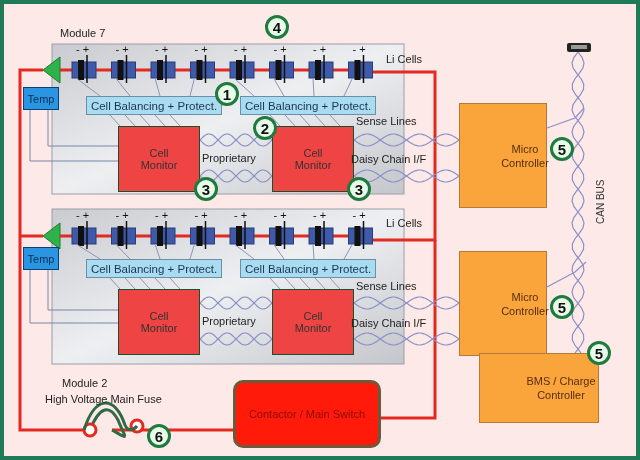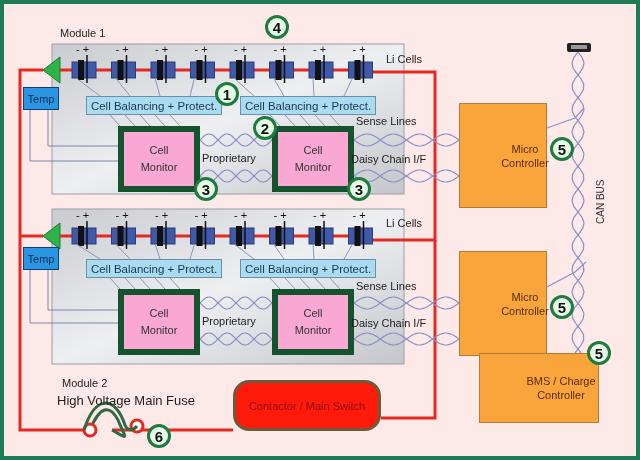--- a/index.html
+++ b/index.html
@@ -1,26 +1,26 @@
 <!DOCTYPE html>
 <html><head>
   <meta charset="utf-8">
   <style>
     html, body { margin: 0; padding: 0; }
     body { width: 640px; height: 460px; overflow: hidden; background: #ffffff; font-family: "Liberation Sans", sans-serif; }
     #stage { position: relative; width: 640px; height: 460px; }
     #stage svg { position: absolute; left: 0; top: 0; }
     .lbl { position: absolute; font-family: "Liberation Sans", sans-serif; color: #222; white-space: nowrap; line-height: 1; }
     .box { position: absolute; box-sizing: border-box; display: flex; align-items: center; justify-content: center; text-align: center; font-family: "Liberation Sans", sans-serif; }
-    .cellmon { background: #f9a8d4; border: 6px solid #14532d; font-size: 11px; color: #333; line-height: 17px; width: 82px; height: 66px; }
+    .cellmon { background: #ef4444; border: 1px solid #14532d; font-size: 11px; color: #333; line-height: 12px; width: 82px; height: 66px; }
     .balance { background: #a9dcf0; border: 1px solid #6a8fa8; font-size: 11.5px; color: #1c3550; height: 19px; text-align: right; }
     .temp { background: #2a95e0; border: 1px solid #0b3f78; color: #0c2c55; font-size: 11px; width: 36px; height: 23px; margin-left: 16px; }
     .orange { background: #f9a53b; border: 1px solid #b47a3a; color: #5a2c10; font-size: 11px; line-height: 14px; padding-left: 44px; }
     .badge { position: absolute; width: 24px; height: 24px; border-radius: 50%; box-sizing: border-box; border: 3px solid #1e7a3e; background: #e8fbe9; display: flex; align-items: center; justify-content: center; font-weight: bold; font-size: 15px; color: #111; font-family: "Liberation Sans", sans-serif; }
-    .contactor { position: absolute; left: 233px; top: 380px; width: 148px; height: 51px; background: #ff1a0a; border: 3px solid #6c5a3a; border-radius: 16px; box-sizing: border-box; display: flex; align-items: center; justify-content: center; color: #8a0c0c; font-size: 11px; font-family: "Liberation Sans", sans-serif; }
+    .contactor { position: absolute; left: 233px; top: 380px; width: 148px; height: 68px; background: #ff1a0a; border: 3px solid #6c5a3a; border-radius: 10px; box-sizing: border-box; display: flex; align-items: center; justify-content: center; color: #8a0c0c; font-size: 11px; font-family: "Liberation Sans", sans-serif; }
     .can { position: absolute; left: 596px; top: 224px; transform: rotate(-90deg); transform-origin: left top; font-size: 10px; color: #333; }
   </style>
 </head>
 <body>
 
 <div id="stage">
   <svg id="svg" width="640" height="460" viewBox="0 0 640 460">
     <defs>
       <linearGradient id="panelGrad" x1="0" y1="0" x2="1" y2="1">
         <stop offset="0" stop-color="#c9cbd0"></stop>
@@ -171,21 +171,21 @@
         <path d="M354.0,339.0L355.8,337.8L357.5,336.6L359.3,335.5L361.0,334.5L362.8,333.8L364.5,333.3L366.3,333.0L368.0,333.0L369.8,333.3L371.5,333.8L373.3,334.5L375.0,335.5L376.8,336.6L378.5,337.8L380.3,339.0L382.0,340.2L383.8,341.4L385.5,342.5L387.3,343.5L389.0,344.2L390.8,344.7L392.5,345.0L394.3,345.0L396.0,344.7L397.8,344.2L399.5,343.5L401.3,342.5L403.0,341.4L404.8,340.2L406.5,339.0L408.3,337.8L410.0,336.6L411.8,335.5L413.5,334.5L415.3,333.8L417.0,333.3L418.8,333.0L420.5,333.0L422.3,333.3L424.0,333.8L425.8,334.5L427.5,335.5L429.3,336.6L431.0,337.8L432.8,339.0L434.5,340.2L436.3,341.4L438.0,342.5L439.8,343.5L441.5,344.2L443.3,344.7L445.0,345.0L446.8,345.0L448.5,344.7L450.3,344.2L452.0,343.5L453.8,342.5L455.5,341.4L457.3,340.2L459.0,339.0" fill="none" stroke="#8a90c8" stroke-width="1.2"></path>
         <path d="M578.0,52.0L574.0,57.3L572.0,62.7L573.1,68.0L576.8,73.3L581.0,78.7L583.7,84.0L583.5,89.3L580.4,94.7L576.1,100.0L572.8,105.3L572.1,110.7L574.5,116.0L578.6,121.3L582.5,126.7L584.0,132.0L582.5,137.3L578.6,142.7L574.5,148.0L572.1,153.3L572.8,158.7L576.1,164.0L580.4,169.3L583.5,174.7L583.7,180.0L581.0,185.3L576.8,190.7L573.1,196.0L572.0,201.3L574.0,206.7L578.0,212.0L582.0,217.3L584.0,222.7L582.9,228.0L579.2,233.3L575.0,238.7L572.3,244.0L572.5,249.3L575.6,254.7L579.9,260.0L583.2,265.3L583.9,270.7L581.5,276.0L577.4,281.3L573.5,286.7L572.0,292.0L573.5,297.3L577.4,302.7L581.5,308.0L583.9,313.3L583.2,318.7L579.9,324.0L575.6,329.3L572.5,334.7L572.3,340.0L575.0,345.3L579.2,350.7L582.9,356.0L584.0,361.3L582.0,366.7L578.0,372.0" fill="none" stroke="#8a90c8" stroke-width="1.2"></path>
         <path d="M578.0,52.0L582.0,57.3L584.0,62.7L582.9,68.0L579.2,73.3L575.0,78.7L572.3,84.0L572.5,89.3L575.6,94.7L579.9,100.0L583.2,105.3L583.9,110.7L581.5,116.0L577.4,121.3L573.5,126.7L572.0,132.0L573.5,137.3L577.4,142.7L581.5,148.0L583.9,153.3L583.2,158.7L579.9,164.0L575.6,169.3L572.5,174.7L572.3,180.0L575.0,185.3L579.2,190.7L582.9,196.0L584.0,201.3L582.0,206.7L578.0,212.0L574.0,217.3L572.0,222.7L573.1,228.0L576.8,233.3L581.0,238.7L583.7,244.0L583.5,249.3L580.4,254.7L576.1,260.0L572.8,265.3L572.1,270.7L574.5,276.0L578.6,281.3L582.5,286.7L584.0,292.0L582.5,297.3L578.6,302.7L574.5,308.0L572.1,313.3L572.8,318.7L576.1,324.0L580.4,329.3L583.5,334.7L583.7,340.0L581.0,345.3L576.8,350.7L573.1,356.0L572.0,361.3L574.0,366.7L578.0,372.0" fill="none" stroke="#8a90c8" stroke-width="1.2"></path>
         <rect x="567" y="43" width="24" height="9" rx="2" fill="#222"></rect>
         <rect x="571" y="45" width="16" height="4" fill="#999"></rect>
         <polyline points="547,128 575,118 584,108" fill="none" stroke="#8a90c8" stroke-width="1.2"></polyline>
         <polyline points="547,287 575,272 586,262" fill="none" stroke="#8a90c8" stroke-width="1.2"></polyline>
       </g>
   </svg>
 
-  <div class="lbl" style="left:60px;top:28px;font-size:11px;">Module 1</div>
+  <div class="lbl" style="left:60px;top:28px;font-size:11px;">Module 7</div>
   <div class="lbl" style="left:62px;top:378px;font-size:11px;">Module 2</div>
 
   <div class="lbl" style="left:386px;top:54px;font-size:11px;">Li Cells</div>
   <div class="lbl" style="left:386px;top:218px;font-size:11px;">Li Cells</div>
 
   <div class="box temp" style="left:7px;top:87px;">Temp</div>
   <div class="box temp" style="left:7px;top:247px;">Temp</div>
 
   <div class="box balance" style="left:86px;top:96px;width:136px;">Cell Balancing + Protect.</div>
   <div class="box balance" style="left:240px;top:96px;width:136px;">Cell Balancing + Protect.</div>
@@ -211,21 +211,21 @@
   <div class="box orange" style="left:459px;top:103px;width:88px;height:105px;white-space:pre-line;">Micro
 Controller</div>
   <div class="box orange" style="left:459px;top:251px;width:88px;height:105px;white-space:pre-line;">Micro
 Controller</div>
 
   <div class="box orange" style="left:479px;top:353px;width:120px;height:70px;white-space:pre-line;">BMS / Charge
 Controller</div>
 
   <div class="lbl can">CAN BUS</div>
 
-  <div class="lbl" style="left:57px;top:394px;font-size:13px;">High Voltage Main Fuse</div>
+  <div class="lbl" style="left:45px;top:394px;font-size:11px;">High Voltage Main Fuse</div>
   <div class="contactor">Contactor / Main Switch</div>
 
   <div class="badge" style="left:265px;top:15px;">4</div>
   <div class="badge" style="left:215px;top:82px;">1</div>
   <div class="badge" style="left:253px;top:116px;">2</div>
   <div class="badge" style="left:194px;top:177px;">3</div>
   <div class="badge" style="left:347px;top:177px;">3</div>
   <div class="badge" style="left:550px;top:137px;">5</div>
   <div class="badge" style="left:550px;top:295px;">5</div>
   <div class="badge" style="left:587px;top:341px;">5</div>

